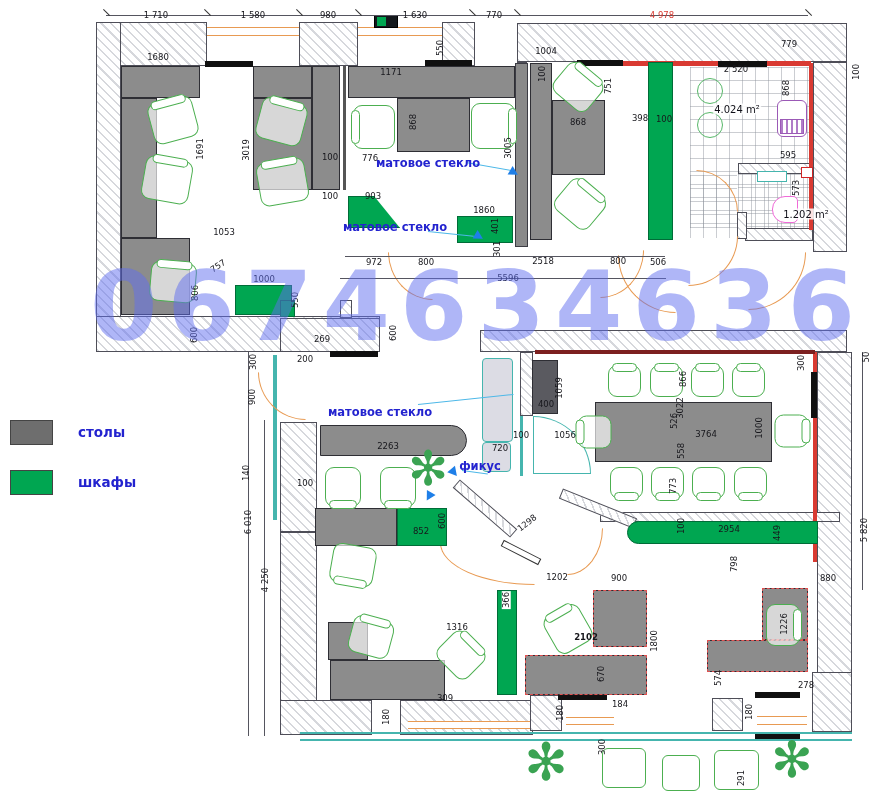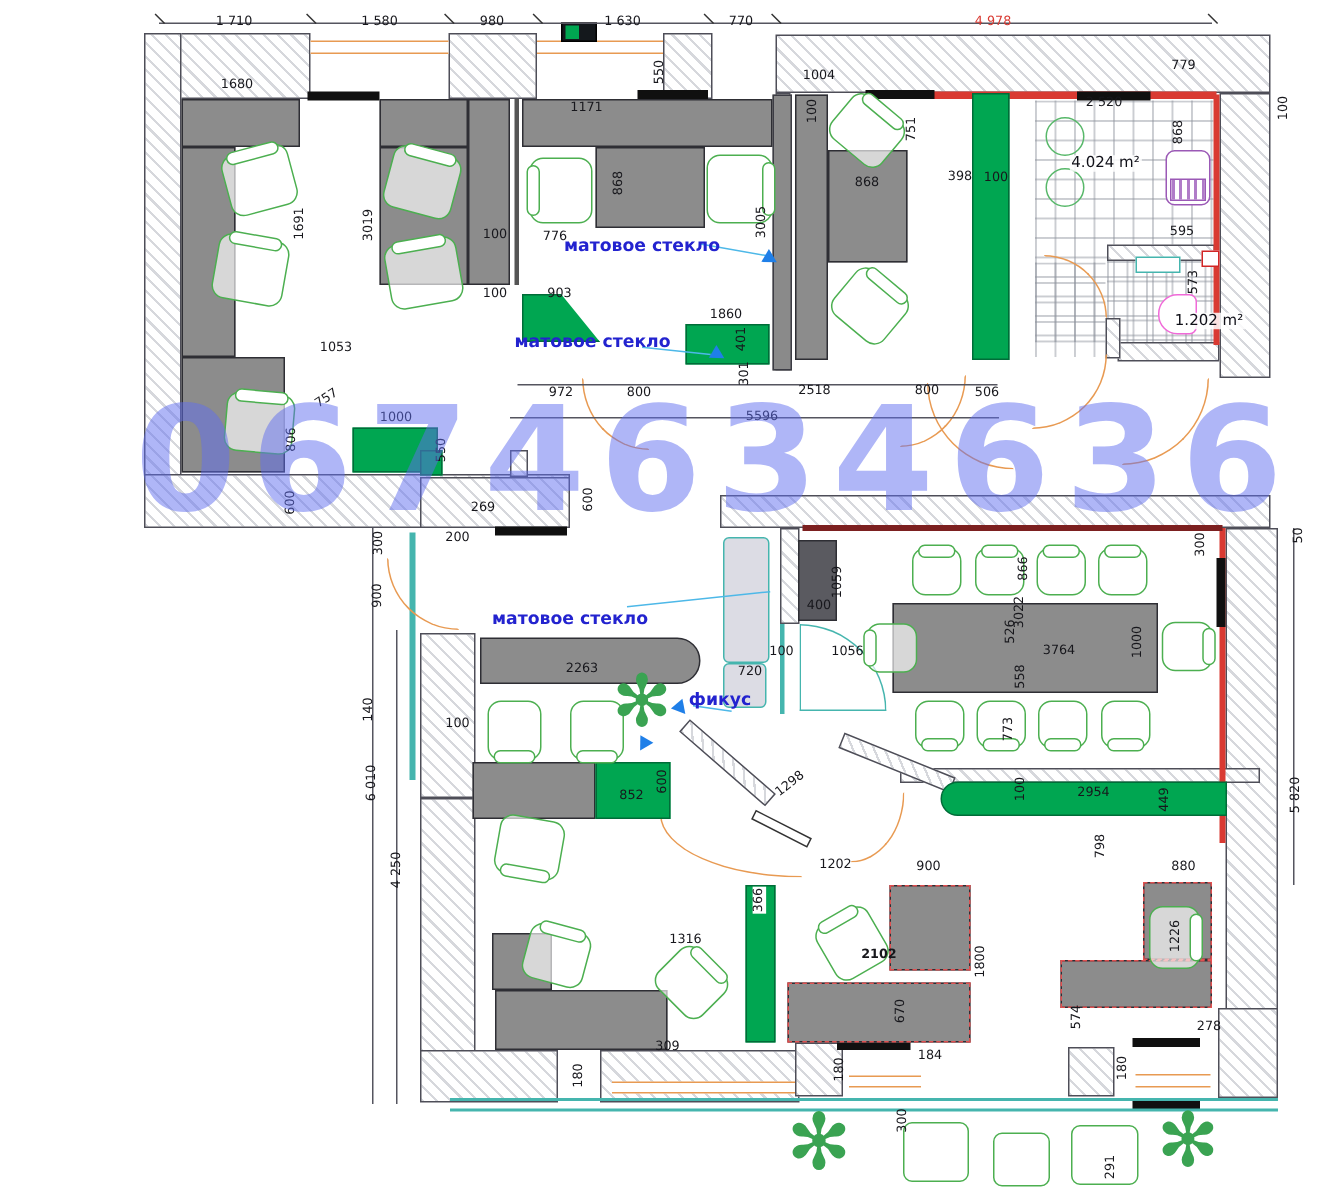--- a/index.html
+++ b/index.html
@@ -293,21 +293,21 @@
       <span class="dim" style="left: 457px; top: 627px;">1316</span>
       <span class="dim" style="left: 445px; top: 698px;">309</span>
       <span class="dim" style="left: 386px; top: 717px; transform: translate(-50%, -50%) rotate(-90deg);">180</span>
       <span class="dim" style="left: 598px; top: 704px; margin-left: 22px;">184</span>
       <span class="dim" style="left: 560px; top: 713px; transform: translate(-50%, -50%) rotate(-90deg);">180</span>
       <span class="dim" style="left: 586px; top: 637px; font-weight: bold;">2102</span>
       <span class="dim" style="left: 654px; top: 641px; transform: translate(-50%, -50%) rotate(-90deg);">1800</span>
       <span class="dim" style="left: 601px; top: 674px; transform: translate(-50%, -50%) rotate(-90deg);">670</span>
       <span class="dim" style="left: 557px; top: 577px;">1202</span>
       <span class="dim" style="left: 619px; top: 578px;">900</span>
-      <span class="dim" style="left: 789px; top: 578px;">880</span>
+      <span class="dim" style="left: 828px; top: 578px;">880</span>
       <span class="dim" style="left: 784px; top: 624px; transform: translate(-50%, -50%) rotate(-90deg);">1226</span>
       <span class="dim" style="left: 718px; top: 678px; transform: translate(-50%, -50%) rotate(-90deg);">574</span>
       <span class="dim" style="left: 806px; top: 685px;">278</span>
       <span class="dim" style="left: 749px; top: 712px; transform: translate(-50%, -50%) rotate(-90deg);">180</span>
       <span class="dim" style="left: 734px; top: 564px; transform: translate(-50%, -50%) rotate(-90deg);">798</span>
       <span class="dim" style="left: 729px; top: 529px;">2954</span>
       <span class="dim" style="left: 681px; top: 526px; transform: translate(-50%, -50%) rotate(-90deg);">100</span>
       <span class="dim" style="left: 777px; top: 533px; transform: translate(-50%, -50%) rotate(-90deg);">449</span>
       <span class="dim" style="left: 683px; top: 379px; transform: translate(-50%, -50%) rotate(-90deg);">866</span>
       <span class="dim" style="left: 680px; top: 408px; transform: translate(-50%, -50%) rotate(-90deg);">3022</span>
@@ -325,16 +325,24 @@
   <div id="notes" style="position:absolute;left:0;top:0;width:884px;height:800px;">
       <span class="note" style="left: 428px; top: 163px;">матовое стекло</span>
       <span class="note" style="left: 395px; top: 227px;">матовое стекло</span>
       <span class="note" style="left: 380px; top: 412px;">матовое стекло</span>
       <span class="note" style="left: 480px; top: 466px;">фикус</span>
       <span class="area" style="left: 737px; top: 109px;">4.024 m²</span>
       <span class="area" style="left: 806px; top: 214px;">1.202 m²</span>
     </div>
 
   <div class="legend">
+    <div class="legend-row r0">
+      <span class="swatch" id="sw0" style="background: rgb(110, 110, 110);"></span>
+      <span class="legend-label">столы</span>
+    </div>
+    <div class="legend-row r1">
+      <span class="swatch" id="sw1" style="background: rgb(0, 166, 81);"></span>
+      <span class="legend-label">шкафы</span>
+    </div>
   </div>
 
   <div class="watermark">0674634636</div>
 </div>
 
 </body></html>

